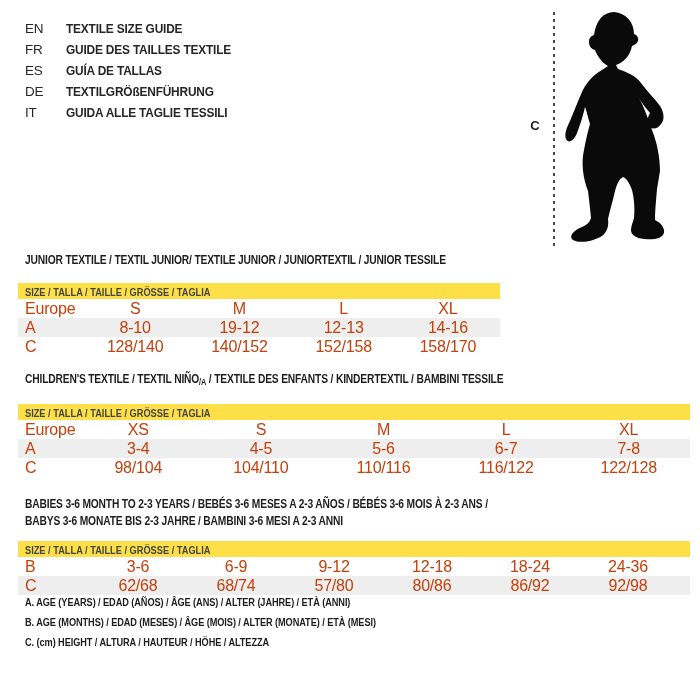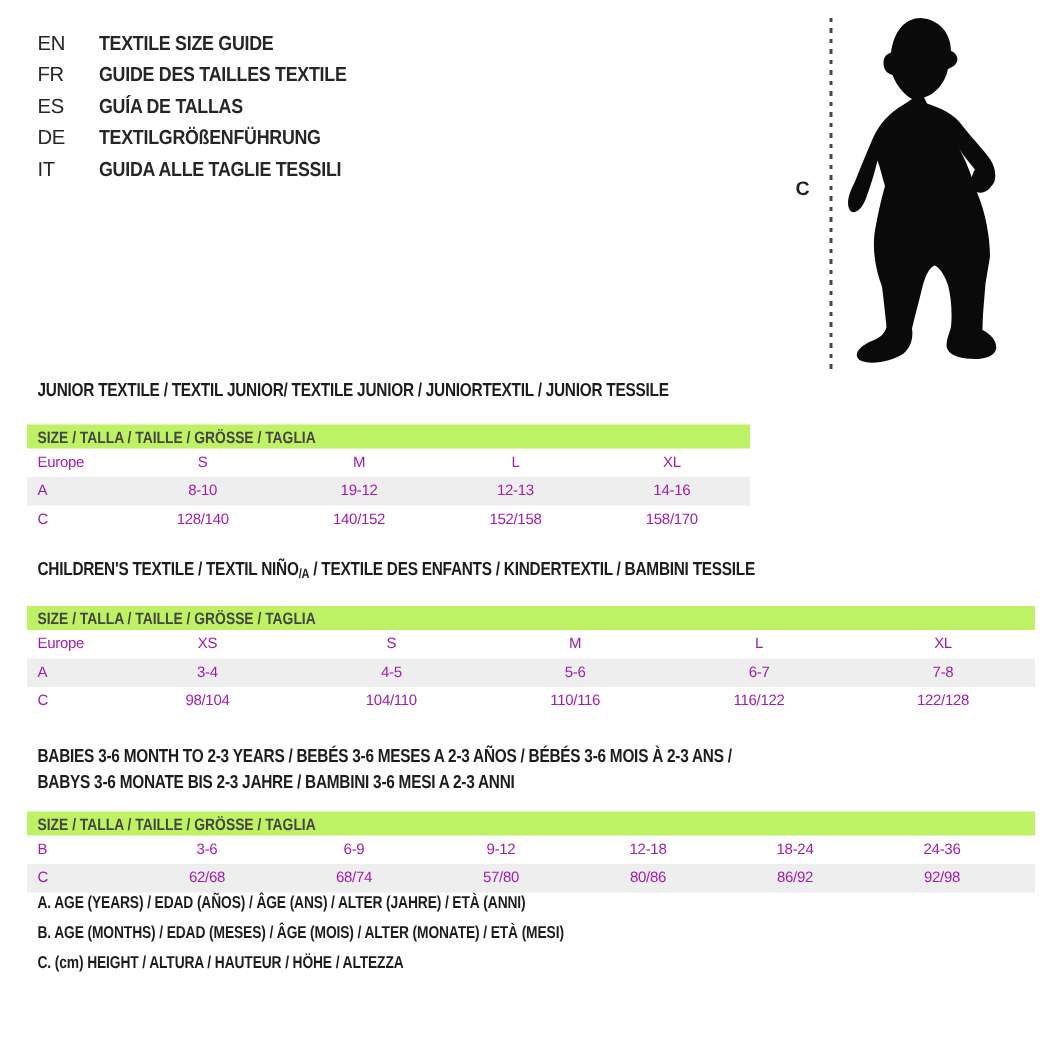--- a/index.html
+++ b/index.html
@@ -23,25 +23,25 @@
     font-weight:700;font-size:13px;color:#1d1d1d}
   .silhouette{left:560px;top:8px}
 
   
   .sec-title{left:25px;font-weight:700;font-size:12.5px;line-height:17px;color:#1d1d1d;
     letter-spacing:-.2px;transform:scaleX(.82);transform-origin:0 50%;white-space:nowrap}
   .sub{font-size:9px;vertical-align:-2px}
 
   
   .table{left:18px}
-  .size-bar{height:16px;line-height:16px;background:#bef264}
+  .size-bar{height:16px;line-height:16px;background:#fde047}
   .size-bar span{margin-left:7px;font-weight:700;font-size:11px;color:#454545;
     display:inline-block;transform:scaleX(.84);transform-origin:0 50%;white-space:nowrap}
-  .trow{display:flex;width:100%;height:19px;line-height:19px;font-size:10px;
-    color:#a21caf;box-sizing:border-box;letter-spacing:-.2px}
+  .trow{display:flex;width:100%;height:19px;line-height:19px;font-size:16px;
+    color:#c2410c;box-sizing:border-box;letter-spacing:-.2px}
   .trow.shaded{background:#eeeeee}
   .cell.label{padding-left:7px;box-sizing:border-box}
   .cell.val{flex:1;text-align:center}
   .t1{width:482px}.t2{width:672px}.t3{width:672px}
   .t1 .cell.label{width:65px}
   .t2 .cell.label{width:59px}
   .t3 .cell.label{width:71px}
   .t3 .trow{padding-right:13px}
 
   

